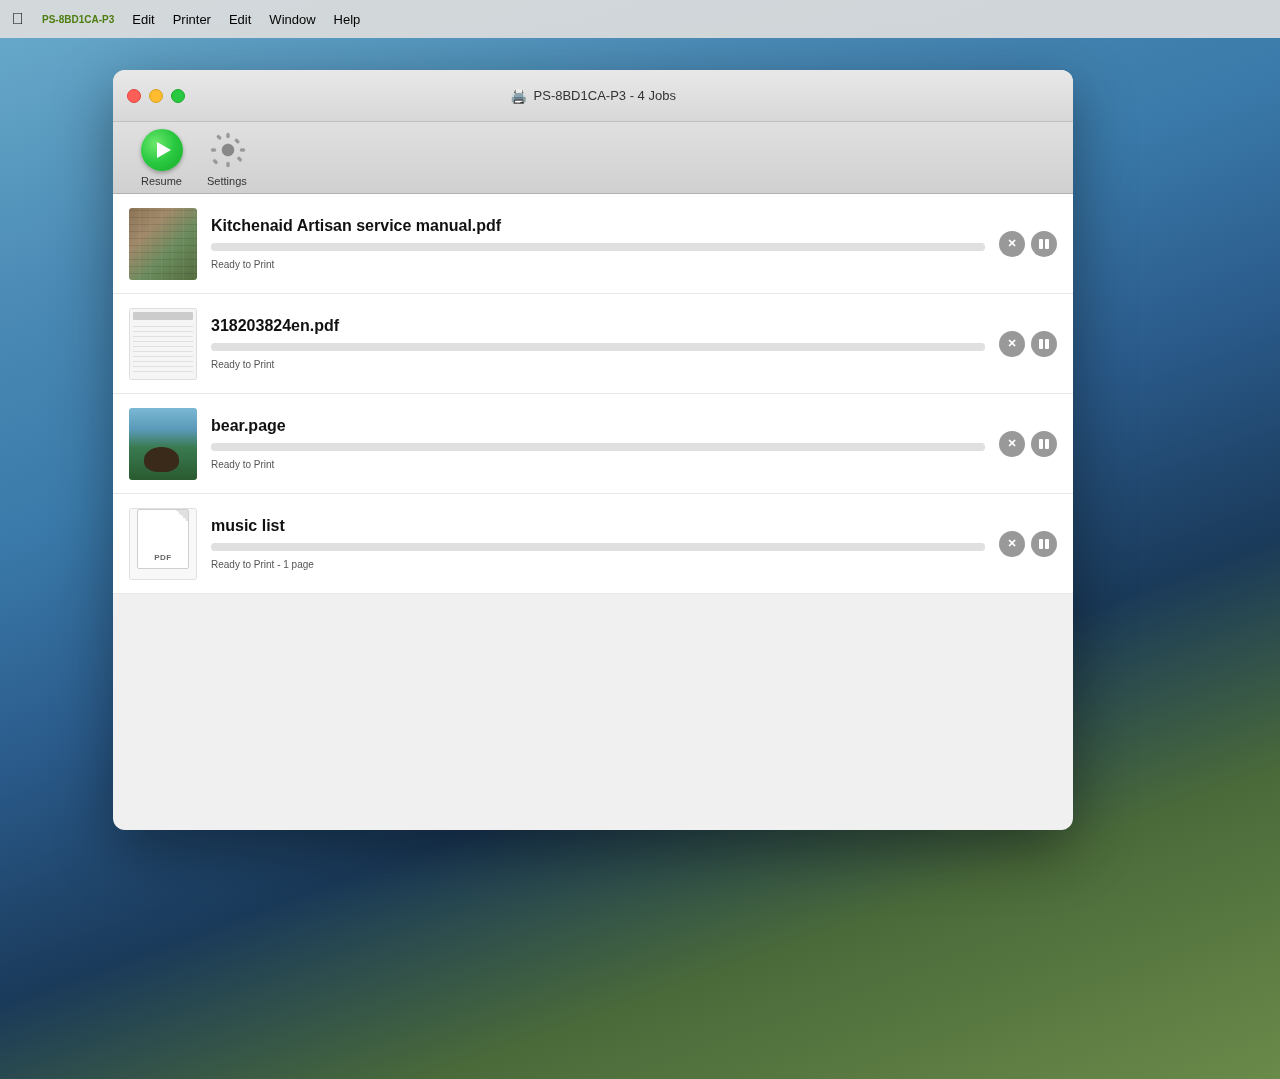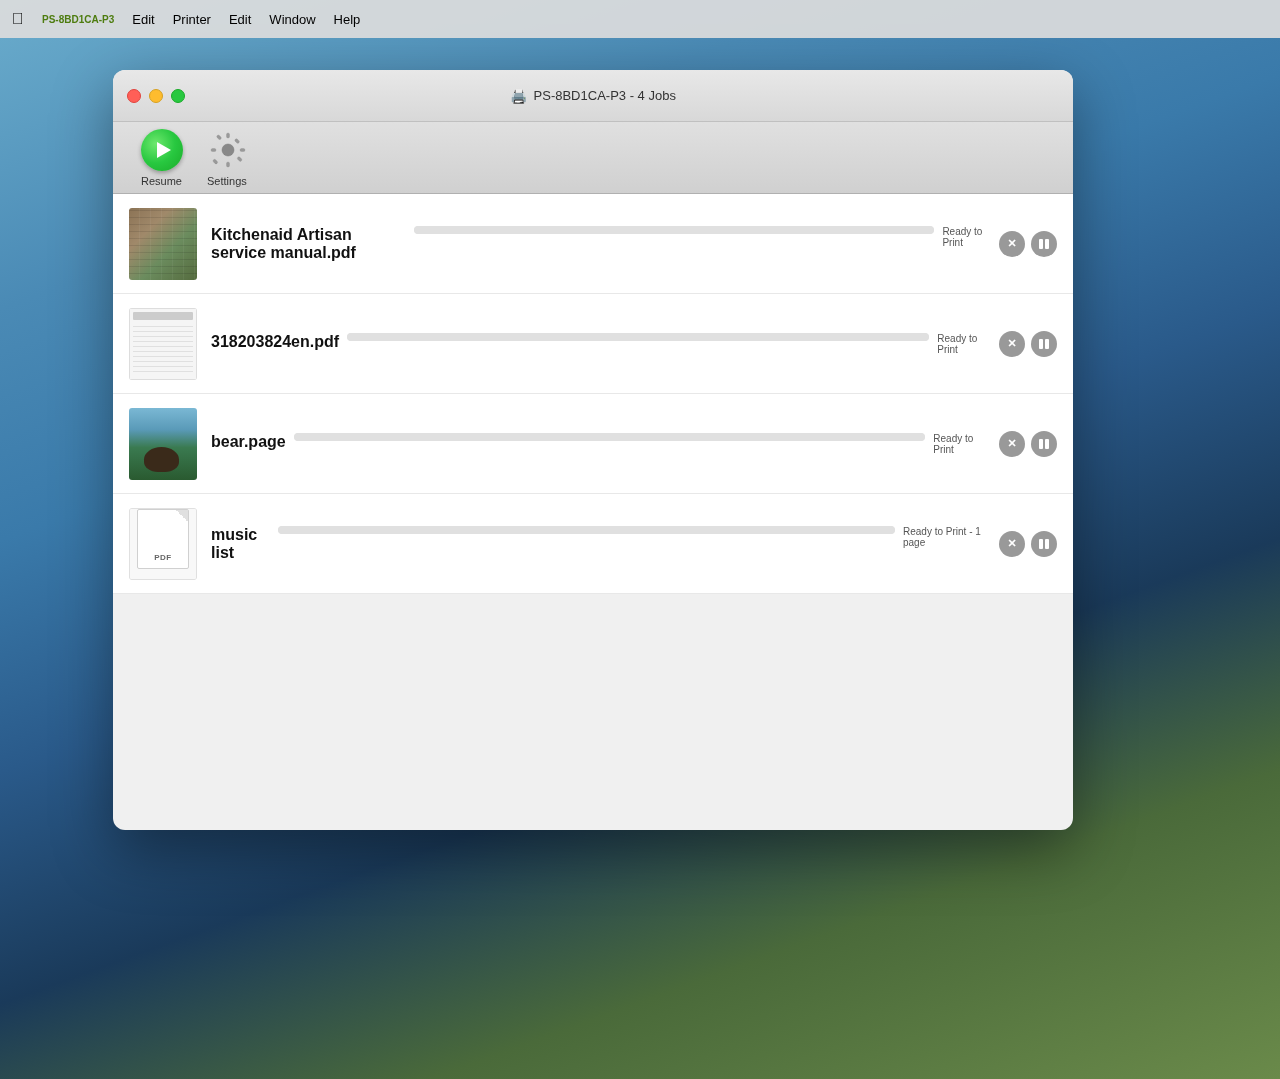--- a/index.html
+++ b/index.html
@@ -288,21 +288,21 @@
     .thumb-music-label {
       font-size: 8px;
       font-weight: 700;
       color: #666;
       letter-spacing: 0.5px;
     }
 
     .job-content {
       flex: 1;
       display: flex;
-      flex-direction: row;
+      flex-direction: column;
       gap: 8px;
     }
 
     .job-name {
       font-size: 16px;
       font-weight: 700;
       color: #111;
     }
 
     .progress-bar-container {

